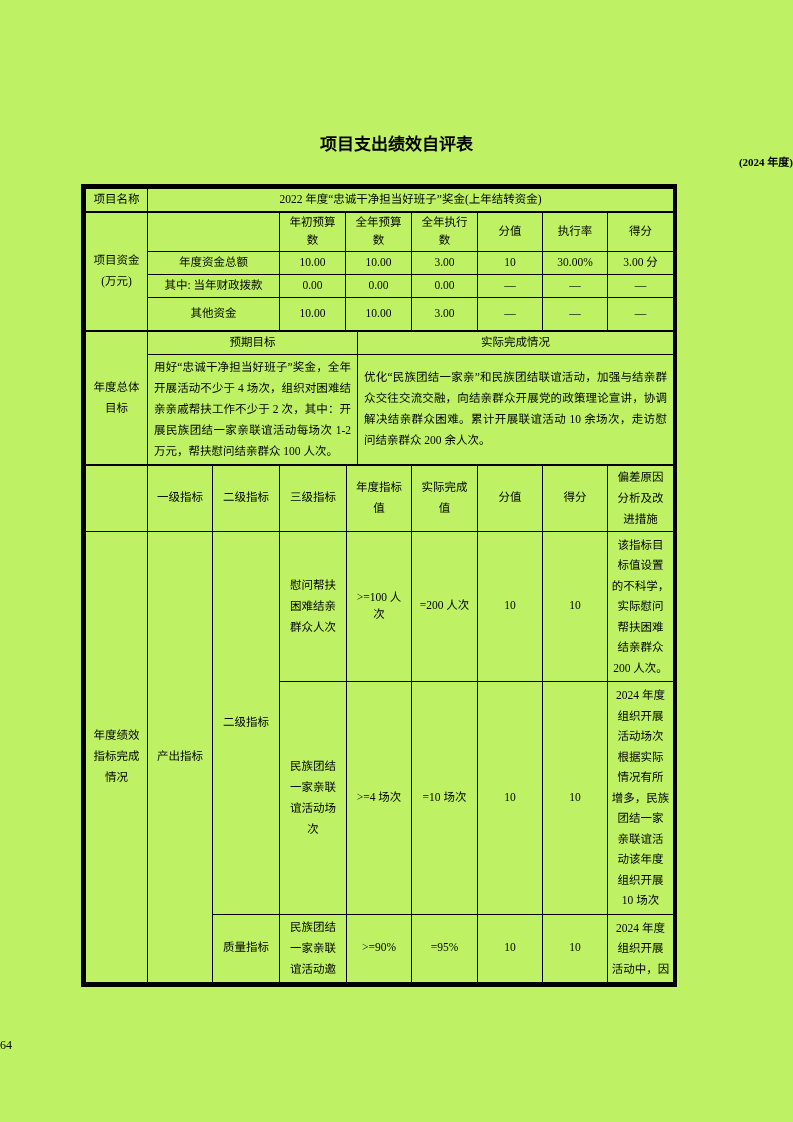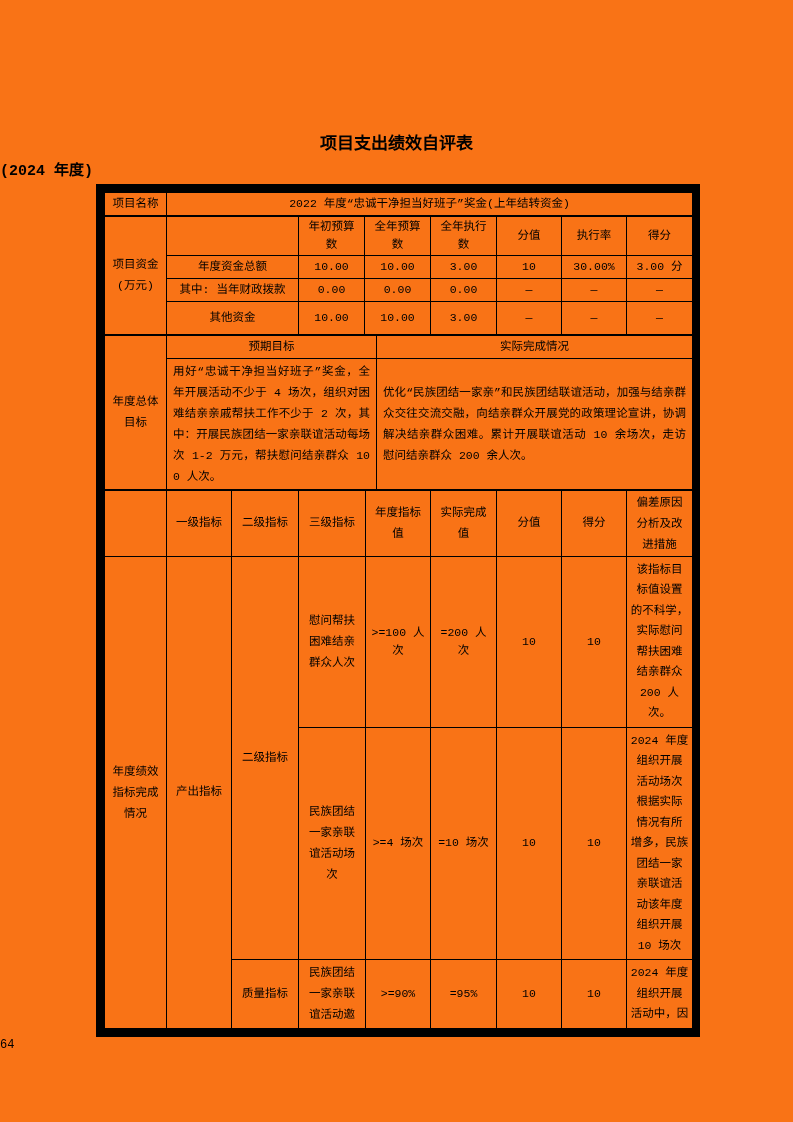--- a/index.html
+++ b/index.html
@@ -1,35 +1,35 @@
 <!DOCTYPE html>
 <html lang="zh-CN"><head>
 <meta charset="utf-8">
 <style>
   html,body{margin:0;padding:0;background:#fff;}
   .page{
     position:relative;
     width:793px;height:1122px;
-    background:#f97316;
-    font-family:Liberation Mono, monospace;
+    background:#bef264;
+    font-family:Liberation Serif, serif;
     color:#000;
     overflow:hidden;
   }
   .doc-title{
     position:absolute;top:134px;left:0;width:100%;
     text-align:center;font-size:17px;font-weight:700;line-height:22px;
   }
   .doc-subtitle{
-    position:absolute;top:162px;left:0;width:100%;
-    text-align:left;font-size:15px;font-weight:700;line-height:20px;
+    position:absolute;top:152px;left:0;width:100%;
+    text-align:right;font-size:11px;font-weight:700;line-height:20px;
   }
   .table-wrap{
-    position:absolute;top:184px;left:96px;
+    position:absolute;top:184px;left:81px;
     width:588px;
-    border:8px solid #000000;
+    border:4px solid #000000;
   }
   table{
     border-collapse:collapse;
     table-layout:fixed;
     width:588px;
   }
   td{
     border:1px solid #000;
     font-size:11.5px;
     line-height:1.55;

